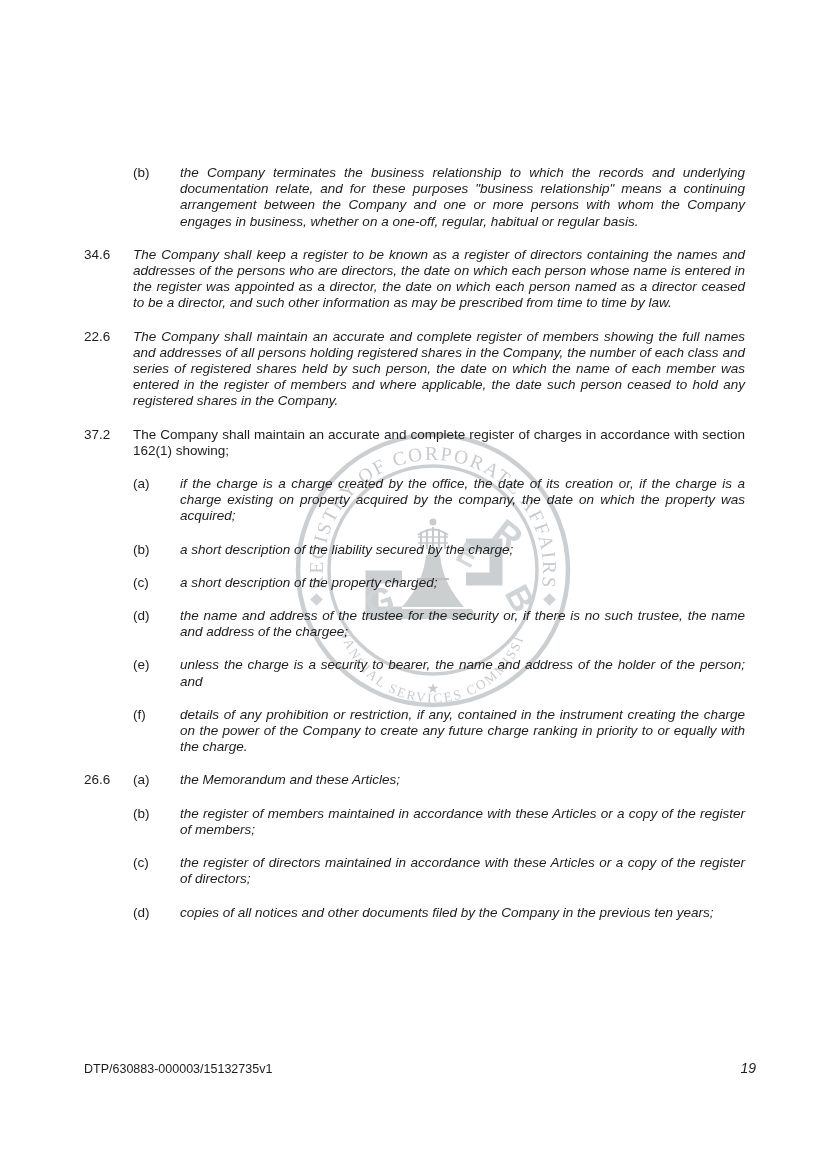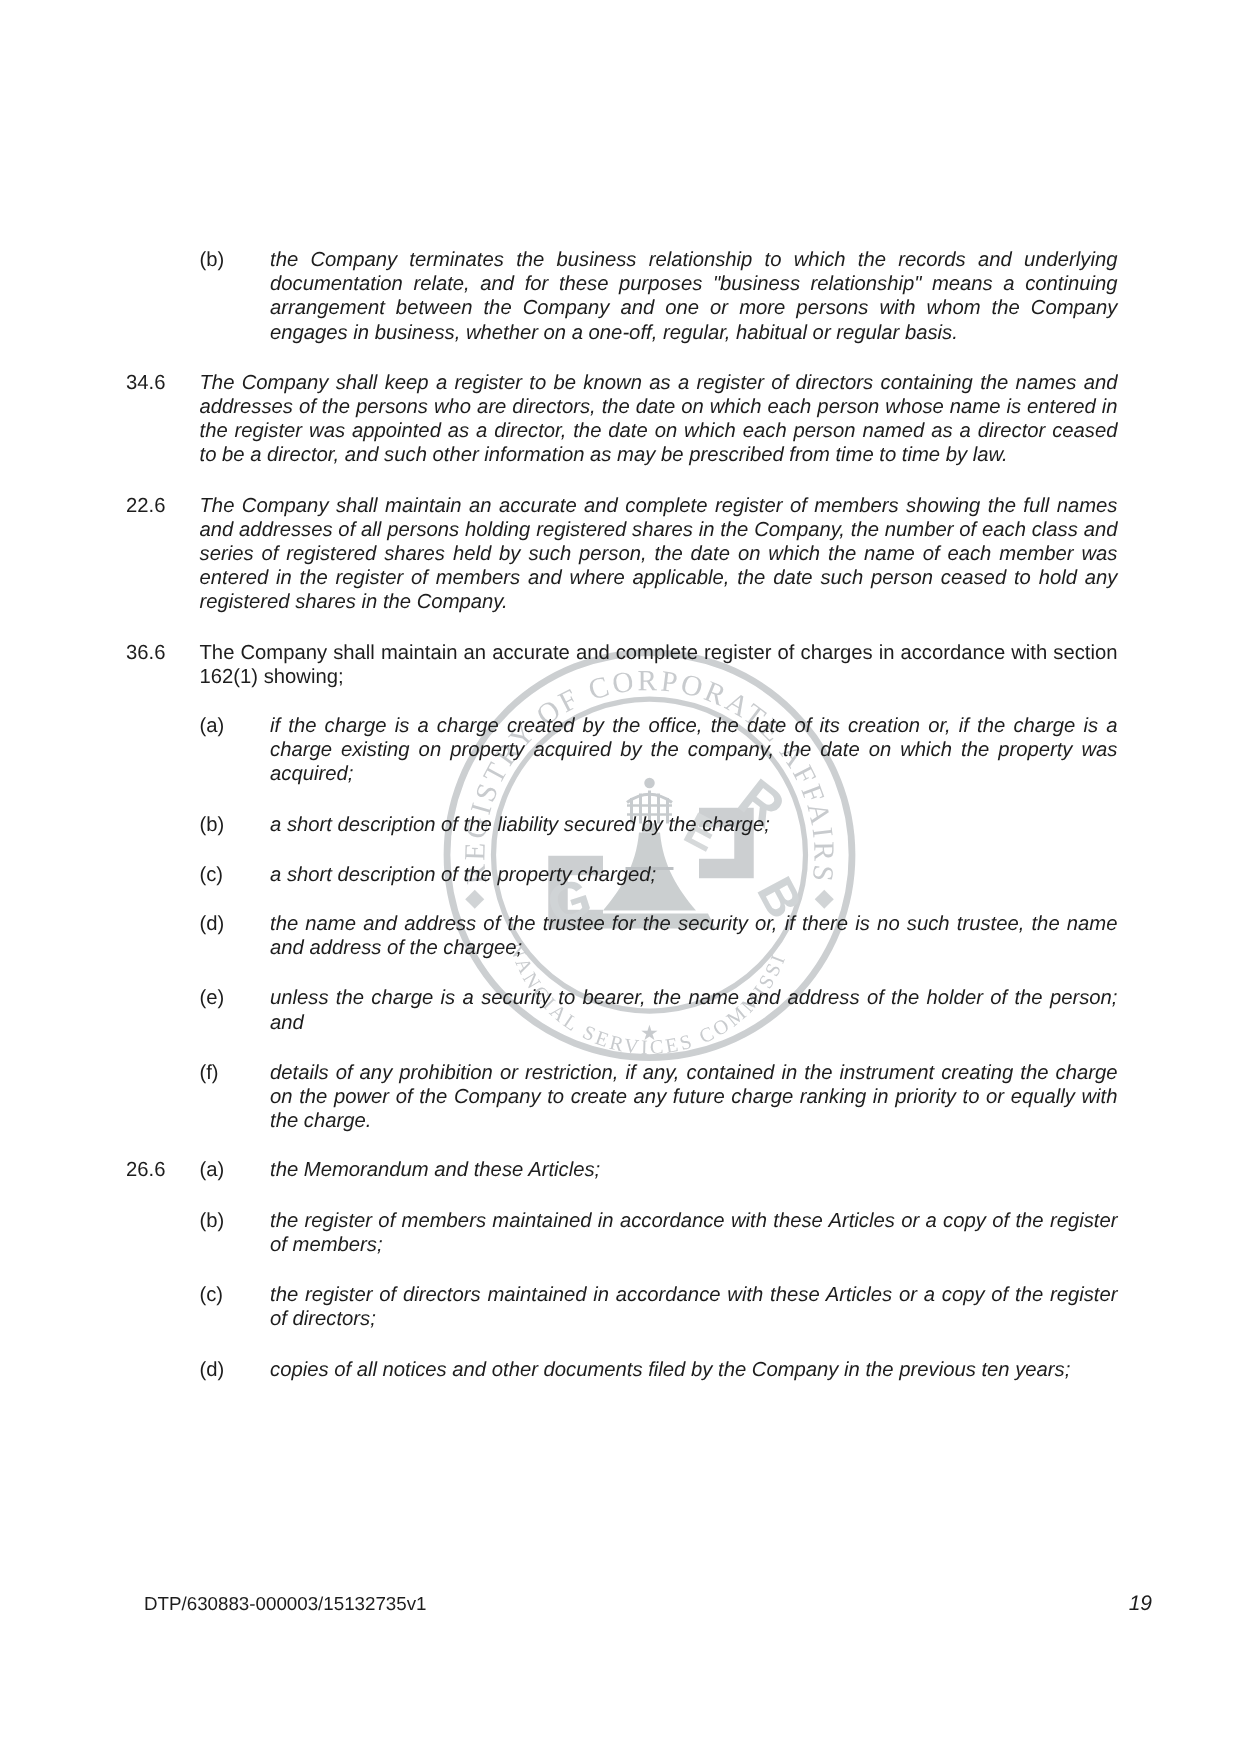--- a/index.html
+++ b/index.html
@@ -31,21 +31,21 @@
   .block { display: flex; margin-bottom: 17px; }
   .num   { flex: 0 0 49px; }
   .lbl   { flex: 0 0 47px; }
   .txt   { flex: 1; text-align: justify; font-style: italic; }
   .body  { flex: 1; }
   .body .clause-text { text-align: justify; margin-bottom: 17px; }
   .body > .block:last-child { margin-bottom: 0; }
   .indent { margin-left: 49px; }
   .footer {
     position: absolute;
-    left: 96px; top: 1060px;
+    left: 84px; top: 1060px;
     width: 672px;
     display: flex;
     justify-content: space-between;
     align-items: baseline;
     z-index: 1;
   }
   .doc-ref { font-size: 12.5px; }
   .page-num { font-size: 14px; font-style: italic; }
   .seal-text { fill: #c3c6c9; letter-spacing: 2px; font-family: "Liberation Serif", "DejaVu Serif", serif; }
   .seal-line { stroke: #c7cacd; fill: none; }
@@ -105,21 +105,21 @@
       <span class="num">34.6</span>
       <div class="txt">The Company shall keep a register to be known as a register of directors containing the names and addresses of the persons who are directors, the date on which each person whose name is entered in the register was appointed as a director, the date on which each person named as a director ceased to be a director, and such other information as may be prescribed from time to time by law.</div>
     </div>
 
     <div class="block">
       <span class="num">22.6</span>
       <div class="txt">The Company shall maintain an accurate and complete register of members showing the full names and addresses of all persons holding registered shares in the Company, the number of each class and series of registered shares held by such person, the date on which the name of each member was entered in the register of members and where applicable, the date such person ceased to hold any registered shares in the Company.</div>
     </div>
 
     <div class="block">
-      <span class="num">36.6</span>
+      <span class="num">37.2</span>
       <div class="body">
         <div class="clause-text">The Company shall maintain an accurate and complete register of charges in accordance with section 162(1) showing;</div>
         <div class="block">
           <span class="lbl">(a)</span>
           <div class="txt">if the charge is a charge created by the office, the date of its creation or, if the charge is a charge existing on property acquired by the company, the date on which the property was acquired;</div>
         </div>
         <div class="block">
           <span class="lbl">(b)</span>
           <div class="txt">a short description of the liability secured by the charge;</div>
         </div>

